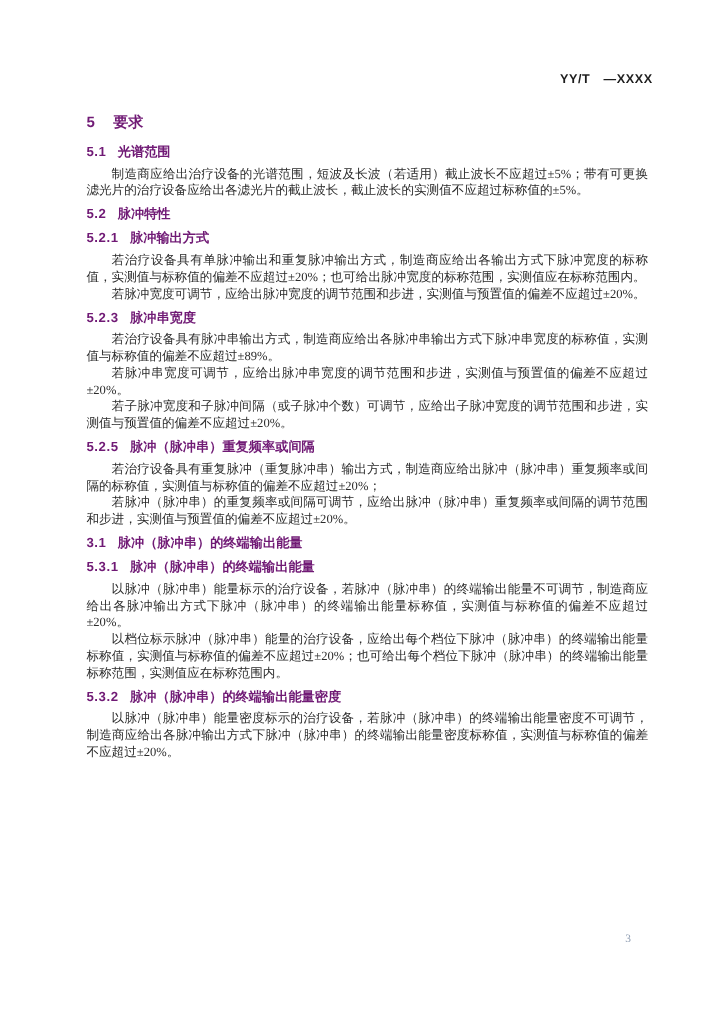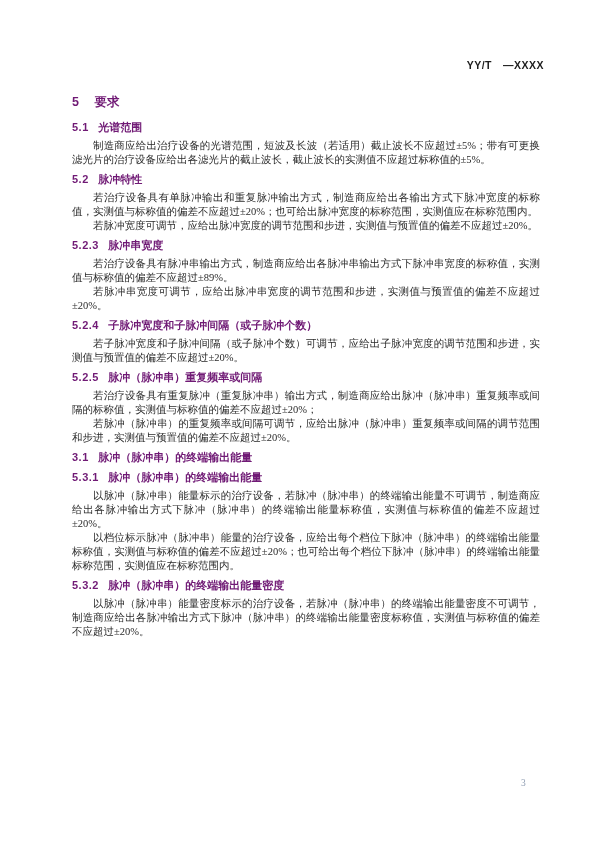--- a/index.html
+++ b/index.html
@@ -61,26 +61,26 @@
 <body>
 
 <div class="page">
   <div class="running-head">YY/T　—XXXX</div>
 
   <div class="content">
       <div class="heading h1"><span class="hnum">5</span><span class="htitle">要求</span></div>
       <div class="heading h2"><span class="hnum">5.1</span><span class="htitle">光谱范围</span></div>
       <p class="para">制造商应给出治疗设备的光谱范围，短波及长波（若适用）截止波长不应超过±5%；带有可更换滤光片的治疗设备应给出各滤光片的截止波长，截止波长的实测值不应超过标称值的±5%。</p>
       <div class="heading h2"><span class="hnum">5.2</span><span class="htitle">脉冲特性</span></div>
+      <div class="heading h3"><span class="hnum">5.2.1</span><span class="htitle">脉冲输出方式</span></div>
       <p class="para">若治疗设备具有单脉冲输出和重复脉冲输出方式，制造商应给出各输出方式下脉冲宽度的标称值，实测值与标称值的偏差不应超过±20%；也可给出脉冲宽度的标称范围，实测值应在标称范围内。</p>
       <p class="para">若脉冲宽度可调节，应给出脉冲宽度的调节范围和步进，实测值与预置值的偏差不应超过±20%。</p>
       <div class="heading h3"><span class="hnum">5.2.3</span><span class="htitle">脉冲串宽度</span></div>
       <p class="para">若治疗设备具有脉冲串输出方式，制造商应给出各脉冲串输出方式下脉冲串宽度的标称值，实测值与标称值的偏差不应超过±89%。</p>
       <p class="para">若脉冲串宽度可调节，应给出脉冲串宽度的调节范围和步进，实测值与预置值的偏差不应超过±20%。</p>
-      <div class="heading h3"><span class="hnum">5.2.4</span><span class="htitle">子脉冲宽度和子脉冲间隔（或子脉冲个数）</span></div>
       <p class="para">若子脉冲宽度和子脉冲间隔（或子脉冲个数）可调节，应给出子脉冲宽度的调节范围和步进，实测值与预置值的偏差不应超过±20%。</p>
       <div class="heading h3"><span class="hnum">5.2.5</span><span class="htitle">脉冲（脉冲串）重复频率或间隔</span></div>
       <p class="para">若治疗设备具有重复脉冲（重复脉冲串）输出方式，制造商应给出脉冲（脉冲串）重复频率或间隔的标称值，实测值与标称值的偏差不应超过±20%；</p>
       <p class="para">若脉冲（脉冲串）的重复频率或间隔可调节，应给出脉冲（脉冲串）重复频率或间隔的调节范围和步进，实测值与预置值的偏差不应超过±20%。</p>
       <div class="heading h2"><span class="hnum">3.1</span><span class="htitle">脉冲（脉冲串）的终端输出能量</span></div>
       <div class="heading h3"><span class="hnum">5.3.1</span><span class="htitle">脉冲（脉冲串）的终端输出能量</span></div>
       <p class="para">以脉冲（脉冲串）能量标示的治疗设备，若脉冲（脉冲串）的终端输出能量不可调节，制造商应给出各脉冲输出方式下脉冲（脉冲串）的终端输出能量标称值，实测值与标称值的偏差不应超过±20%。</p>
       <p class="para">以档位标示脉冲（脉冲串）能量的治疗设备，应给出每个档位下脉冲（脉冲串）的终端输出能量标称值，实测值与标称值的偏差不应超过±20%；也可给出每个档位下脉冲（脉冲串）的终端输出能量标称范围，实测值应在标称范围内。</p>
       <div class="heading h3"><span class="hnum">5.3.2</span><span class="htitle">脉冲（脉冲串）的终端输出能量密度</span></div>
       <p class="para">以脉冲（脉冲串）能量密度标示的治疗设备，若脉冲（脉冲串）的终端输出能量密度不可调节，制造商应给出各脉冲输出方式下脉冲（脉冲串）的终端输出能量密度标称值，实测值与标称值的偏差不应超过±20%。</p>

